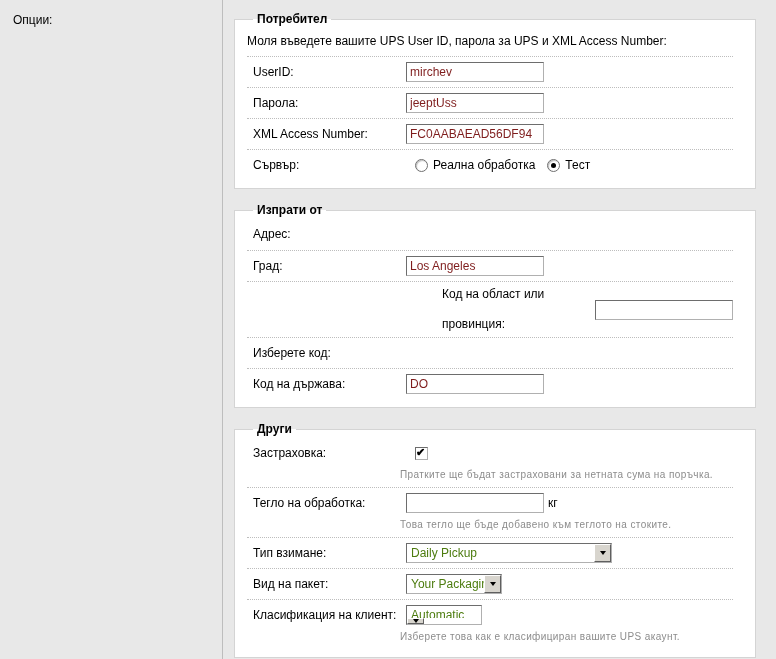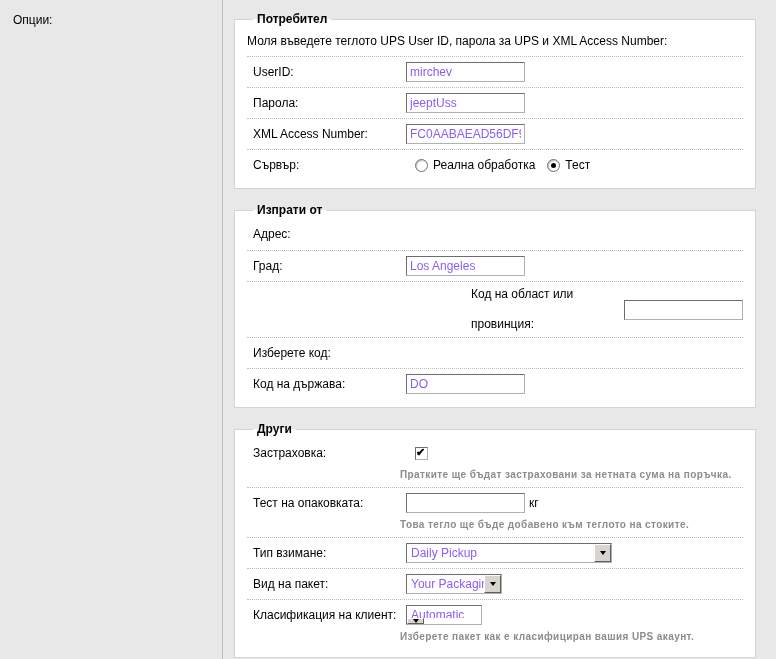--- a/index.html
+++ b/index.html
@@ -13,41 +13,41 @@
     overflow:hidden;
   }
   .sidebar-label { position:absolute; left:13px; top:13px; }
   .vline { position:absolute; left:222px; top:0; width:1px; height:659px; background:#bdbdbd; }
   .content { position:absolute; left:234px; top:0; width:522px; padding-top:12px; box-sizing:border-box; }
 
   fieldset {
     border:1px solid #d4d4d4;
     background:#ffffff;
     margin:0 0 14px 0;
-    padding:2px 12px 8px 12px;
+    padding:2px 22px 8px 12px;
     box-sizing:border-box;
     width:522px;
   }
   legend { font-weight:bold; padding:0 4px; margin-left:6px; background:transparent; }
 
   .row { border-bottom:1px dotted #bdbdbd; padding:5px 0; }
   .row.last { border-bottom:none; }
   .row-main { display:flex; align-items:center; min-height:20px; }
   .lbl { width:153px; flex-shrink:0; line-height:15px;margin-left:6px; }
   .intro { padding:6px 0 8px 0; }
   .hint {
     margin:6px 0 2px 153px;
-    font-size:10px; font-weight:bold; color:#8c8c8c; letter-spacing:0.4px;
+    font-size:10px; font-weight:normal; color:#8c8c8c; letter-spacing:0.4px;
   }
 
   .tb {
-    box-sizing:border-box; width:119px; height:20px;
+    box-sizing:border-box; width:138px; height:20px;
     border:1px solid; border-color:#6d6d6d #b0b0b0 #b0b0b0 #6d6d6d;
     padding:2px 3px; background:#fff;
-    font-family:"Liberation Sans", sans-serif; font-size:12px; color:#8b5cf6;
+    font-family:"Liberation Sans", sans-serif; font-size:12px; color:#7f1d1d;
   }
 
   .radio {
     display:inline-block; width:11px; height:11px; border-radius:50%;
     background:#fff; border:1px solid #707070;
     box-shadow:inset 1px 1px 1px rgba(0,0,0,0.25);
     position:relative; flex-shrink:0;
   }
   .radio.checked::after {
     content:""; position:absolute; left:3px; top:3px; width:5px; height:5px;
@@ -63,21 +63,21 @@
   .checkbox.checked::after {
     content:"\2714"; position:absolute; left:0px; top:-2px;
     font-size:11px; font-weight:bold; color:#000;
   }
 
   .sel {
     display:inline-flex; align-items:stretch; box-sizing:border-box; height:20px;
     border:1px solid; border-color:#6d6d6d #b0b0b0 #b0b0b0 #6d6d6d; background:#fff;
   }
   .sel-text {
-    flex:1; font-size:12px; color:#8b5cf6; padding:2px 2px 2px 4px;
+    flex:1; font-size:12px; color:#4d7c0f; padding:2px 2px 2px 4px;
     white-space:nowrap; overflow:hidden;
   }
   .sel-btn {
     width:17px; flex-shrink:0; background:#d8d5ce; box-sizing:border-box;
     border:1px solid; border-color:#ffffff #5f5f5f #5f5f5f #ffffff;
     display:flex; align-items:center; justify-content:center;
   }
   .arrow {
     width:0; height:0;
     border-left:3px solid transparent; border-right:3px solid transparent;
@@ -95,21 +95,21 @@
 
 <div class="sidebar-label">Опции:</div>
 <div class="vline"></div>
 
 <div class="content">
 
   <fieldset>
     <legend>Потребител</legend>
 
     <div class="row intro">
-      <span>Моля въведете теглото UPS User ID, парола за UPS и XML Access Number:</span>
+      <span>Моля въведете вашите UPS User ID, парола за UPS и XML Access Number:</span>
     </div>
 
     <div class="row">
       <div class="row-main">
         <span class="lbl">UserID:</span>
         <input class="tb" type="text" value="mirchev" style="">
       </div>
     </div>
 
     <div class="row">
@@ -183,21 +183,21 @@
     <div class="row">
       <div class="row-main">
         <span class="lbl">Застраховка:</span>
         <span class="checkbox checked indent"></span>
       </div>
       <div class="hint">Пратките ще бъдат застраховани за нетната сума на поръчка.</div>
     </div>
 
     <div class="row">
       <div class="row-main">
-        <span class="lbl">Тест на опаковката:</span>
+        <span class="lbl">Тегло на обработка:</span>
         <input class="tb" type="text" value="" style="">
         <span class="unit">кг</span>
       </div>
       <div class="hint">Това тегло ще бъде добавено към теглото на стоките.</div>
     </div>
 
     <div class="row">
       <div class="row-main">
         <span class="lbl">Тип взимане:</span>
         <span class="sel sel-pickup">
@@ -224,17 +224,17 @@
     <div class="row last">
       <div class="row-main">
         <span class="lbl">Класификация на клиент:</span>
         <span class="sel sel-class">
           <span class="sel-text">Automatic</span>
           <span class="sel-btn">
               <span class="arrow"></span>
             </span>
         </span>
       </div>
-      <div class="hint">Изберете пакет как е класифициран вашия UPS акаунт.</div>
+      <div class="hint">Изберете това как е класифициран вашите UPS акаунт.</div>
     </div>
   </fieldset>
 
 </div>
 
 </body></html>

